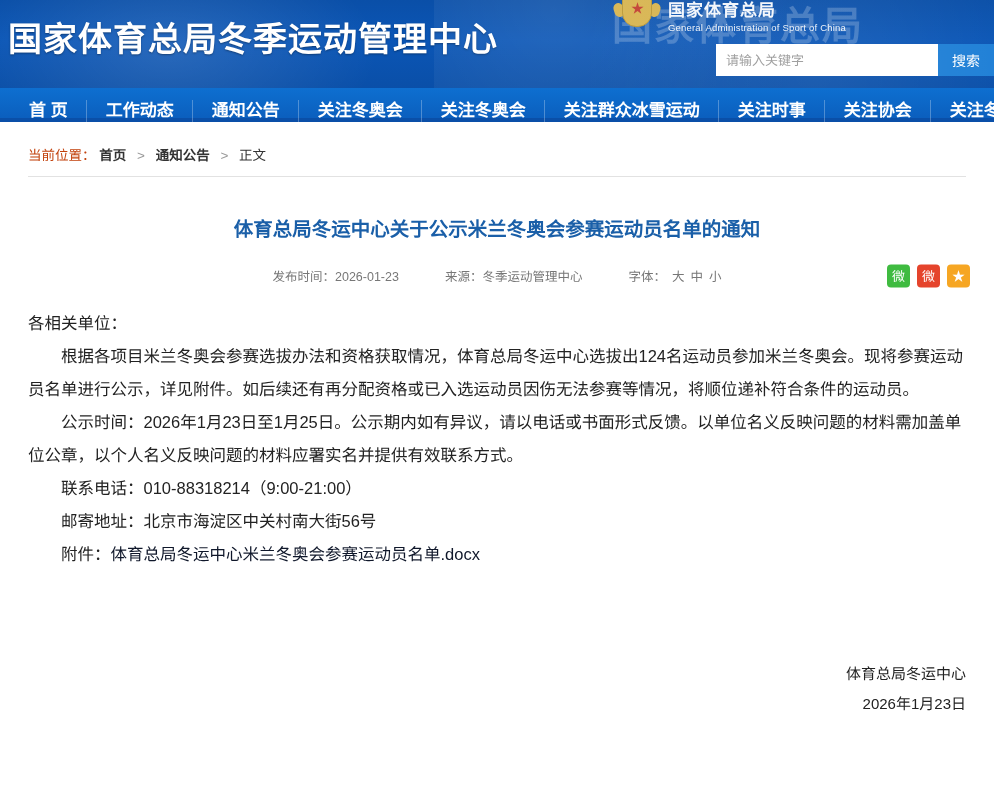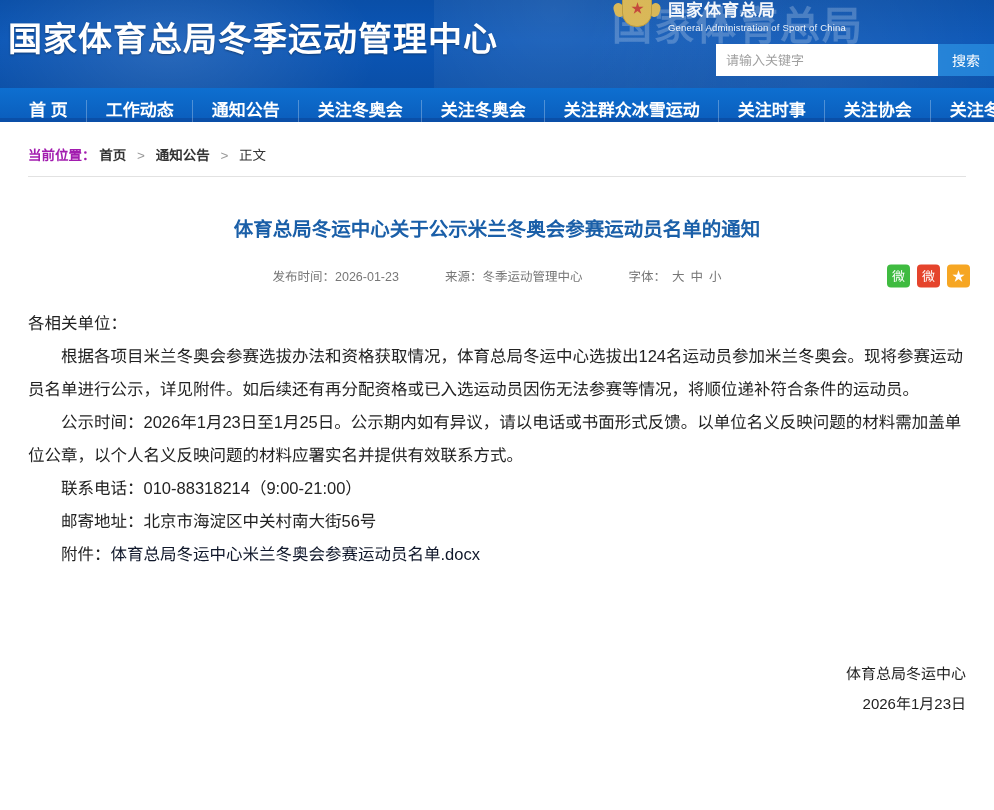--- a/index.html
+++ b/index.html
@@ -156,21 +156,21 @@
     width: 938px;
     margin: 0 auto;
     position: relative;
   }
   .breadcrumb {
     padding: 22px 0 12px 0;
     font-size: 13.5px;
     color: #333;
     border-bottom: 1px solid #e2e2e2;
   }
-  .breadcrumb .bc-label { color: #a21caf; font-weight: bold; }
+  .breadcrumb .bc-label { color: #c2410c; }
   .breadcrumb .bc-link { color: #333; text-decoration: none; cursor: pointer; font-weight: bold; }
   .breadcrumb .bc-sep { color: #999; margin: 0 7px; }
   .breadcrumb .bc-current { color: #333; }
 
   .article-title {
     text-align: center;
     font-size: 19.5px;
     font-weight: bold;
     color: #1a5fa8;
     margin: 38px 0 0 0;

